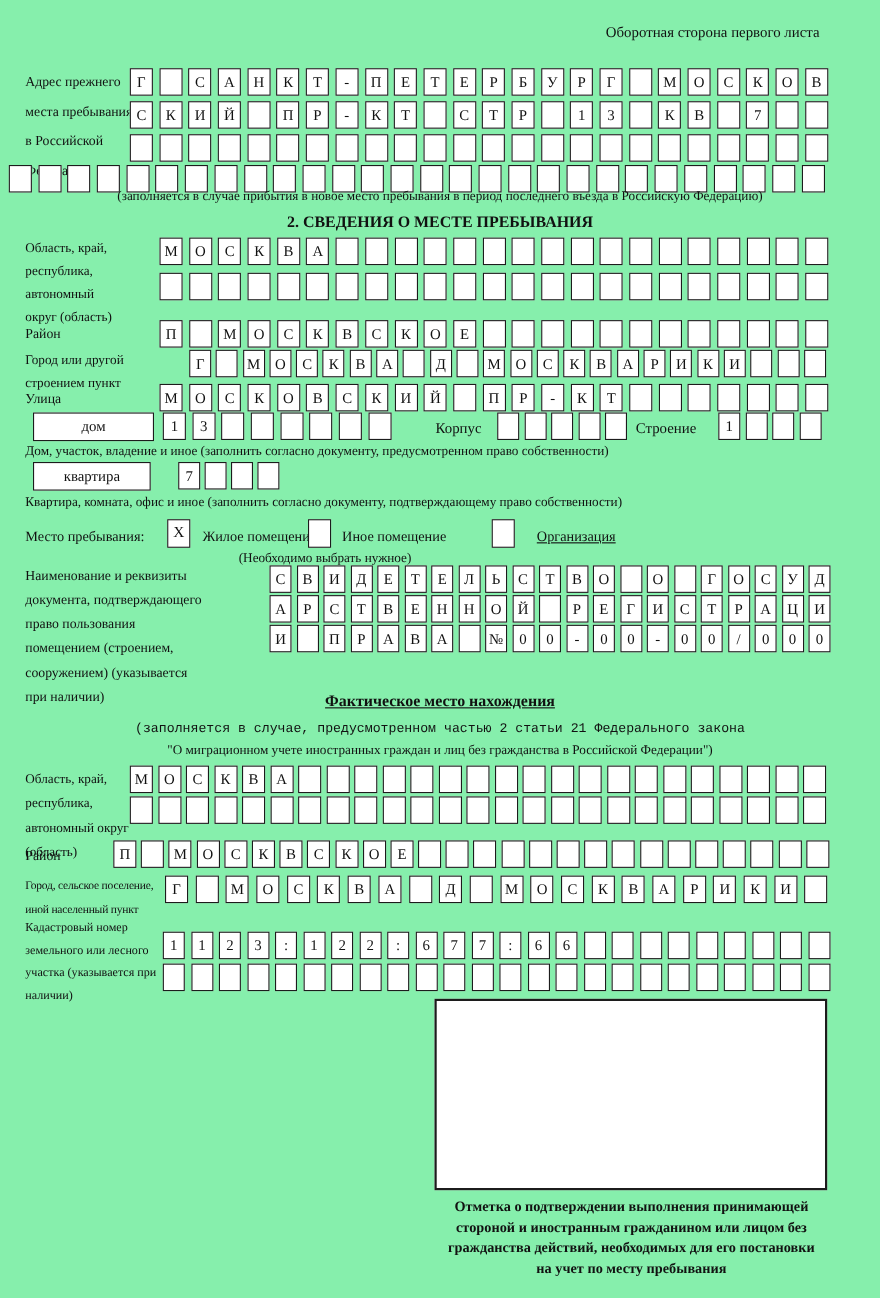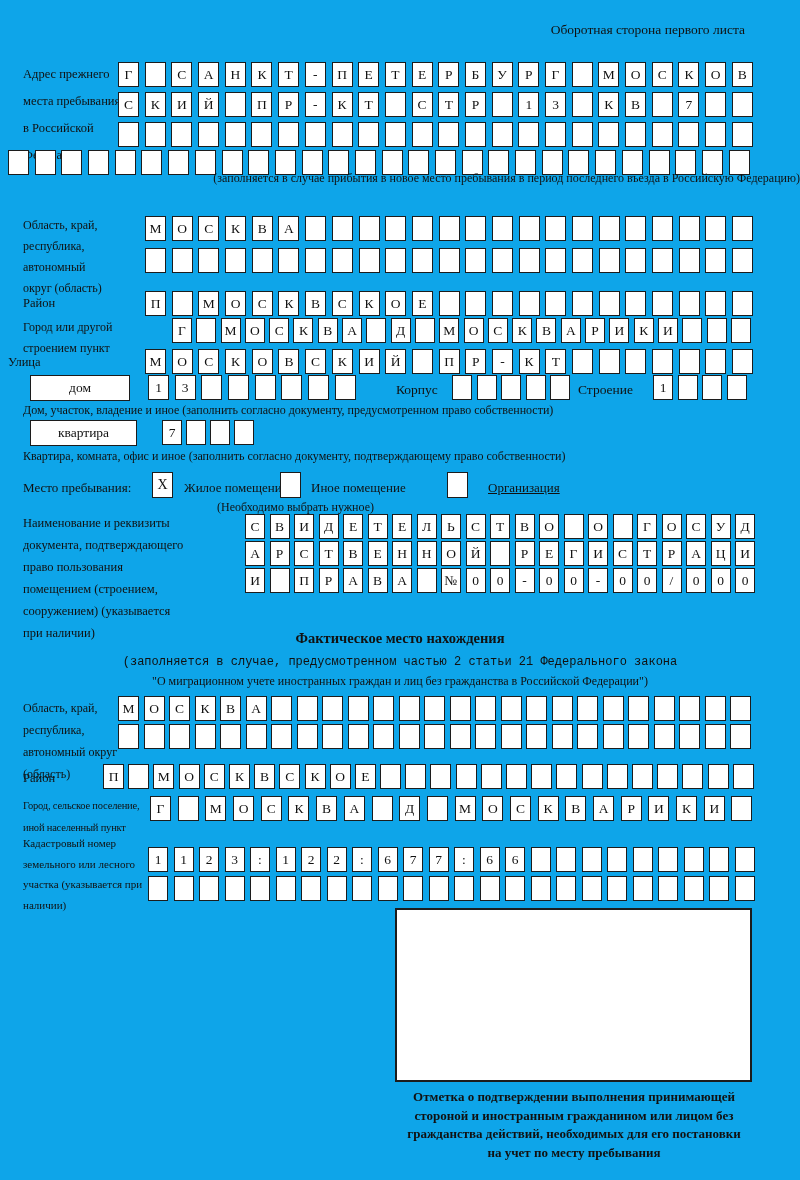--- a/index.html
+++ b/index.html
@@ -1,17 +1,17 @@
 <!DOCTYPE html>
 <html><head>
 <meta charset="utf-8">
 <style>
   html,body{margin:0;padding:0;background:#ffffff;}
   #page{
-    position:relative;width:800px;height:1180px;background:#0ea5e9;
+    position:relative;width:800px;height:1180px;background:#86efac;
     font-family:"Liberation Serif","DejaVu Serif",serif;color:#111;overflow:hidden;
   }
   .lbl{position:absolute;font-size:12.5px;line-height:21px;color:#111;}
   .hdr{position:absolute;left:0;width:100%;text-align:center;font-weight:bold;font-size:14.5px;}
   .note{position:absolute;font-size:12px;color:#111;}
   .note.center{left:0;width:100%;text-align:center;}
   .cellrow{position:absolute;display:flex;}
   .cellrow .cell{
     width:20px;height:25px;border:1.7px solid #1c1c1c;box-sizing:border-box;
     display:flex;align-items:center;justify-content:center;
@@ -138,22 +138,23 @@
       <span class="cell"></span>
       <span class="cell"></span>
       <span class="cell"></span>
       <span class="cell"></span>
       <span class="cell"></span>
       <span class="cell"></span>
       <span class="cell"></span>
       <span class="cell"></span>
       <span class="cell"></span>
     </div>
-  <div class="note center" style="top:171px;text-align:right;">(заполняется в случае прибытия в новое место пребывания в период последнего въезда в Российскую Федерацию)</div>
-
+  <div class="note center" style="top:171px;">(заполняется в случае прибытия в новое место пребывания в период последнего въезда в Российскую Федерацию)</div>
+
+  <div class="hdr" style="top:194px;">2. СВЕДЕНИЯ О МЕСТЕ ПРЕБЫВАНИЯ</div>
 
   <div class="lbl" style="left:23px;top:215px;width:93px;font-size:12px;">Область, край, республика, автономный округ (область)</div>
   <div class="cellrow w21" style="left:145px;top:216px;gap:5.7px;">
       <span class="cell">М</span>
       <span class="cell">О</span>
       <span class="cell">С</span>
       <span class="cell">К</span>
       <span class="cell">В</span>
       <span class="cell">А</span>
       <span class="cell"></span>
@@ -248,21 +249,21 @@
       <span class="cell">А</span>
       <span class="cell">Р</span>
       <span class="cell">И</span>
       <span class="cell">К</span>
       <span class="cell">И</span>
       <span class="cell"></span>
       <span class="cell"></span>
       <span class="cell"></span>
     </div>
 
-  <div class="lbl" style="left:8px;top:352px;">Улица</div>
+  <div class="lbl" style="left:23px;top:352px;">Улица</div>
   <div class="cellrow w21" style="left:145px;top:349px;gap:5.7px;">
       <span class="cell">М</span>
       <span class="cell">О</span>
       <span class="cell">С</span>
       <span class="cell">К</span>
       <span class="cell">О</span>
       <span class="cell">В</span>
       <span class="cell">С</span>
       <span class="cell">К</span>
       <span class="cell">И</span>
@@ -275,21 +276,21 @@
       <span class="cell">Т</span>
       <span class="cell"></span>
       <span class="cell"></span>
       <span class="cell"></span>
       <span class="cell"></span>
       <span class="cell"></span>
       <span class="cell"></span>
       <span class="cell"></span>
     </div>
 
-  <div class="fieldbox" style="left:30px;top:375px;width:100px;height:26px;">
+  <div class="fieldbox" style="left:30px;top:375px;width:110px;height:26px;">
       <span>дом</span>
     </div>
   <div class="cellrow w21" style="left:148px;top:375px;gap:5.7px;">
       <span class="cell">1</span>
       <span class="cell">3</span>
       <span class="cell"></span>
       <span class="cell"></span>
       <span class="cell"></span>
       <span class="cell"></span>
       <span class="cell"></span>
@@ -396,21 +397,21 @@
       <span class="cell">0</span>
       <span class="cell">-</span>
       <span class="cell">0</span>
       <span class="cell">0</span>
       <span class="cell">/</span>
       <span class="cell">0</span>
       <span class="cell">0</span>
       <span class="cell">0</span>
     </div>
 
-  <div class="hdr" style="top:630px;">Фактическое место нахождения</div>
+  <div class="hdr" style="top:630px;text-decoration:underline;">Фактическое место нахождения</div>
   <div class="note center" style="top:655px;font-family:Liberation Mono, monospace;">(заполняется в случае, предусмотренном частью 2 статьи 21 Федерального закона</div>
   <div class="note center" style="top:674px;">"О миграционном учете иностранных граждан и лиц без гражданства в Российской Федерации")</div>
 
   <div class="lbl" style="left:23px;top:697px;width:108px;line-height:22px;font-size:12px;">Область, край, республика, автономный округ (область)</div>
   <div class="cellrow w21" style="left:118px;top:696px;gap:4.5px;">
       <span class="cell">М</span>
       <span class="cell">О</span>
       <span class="cell">С</span>
       <span class="cell">К</span>
       <span class="cell">В</span>

